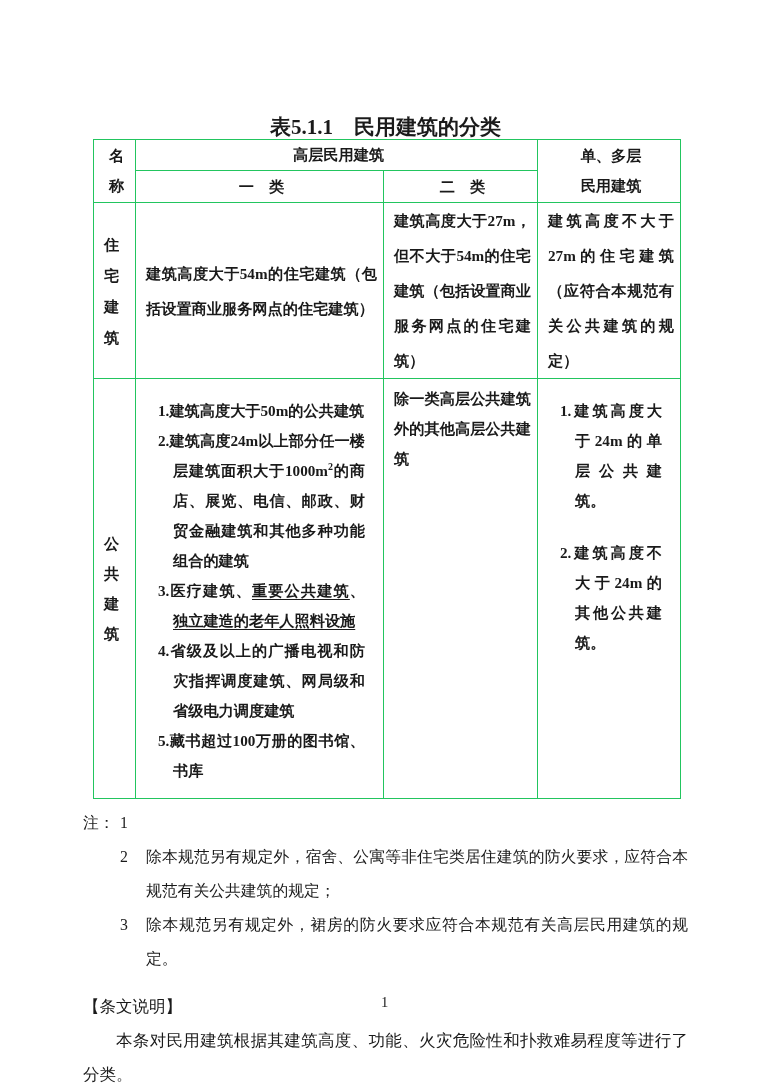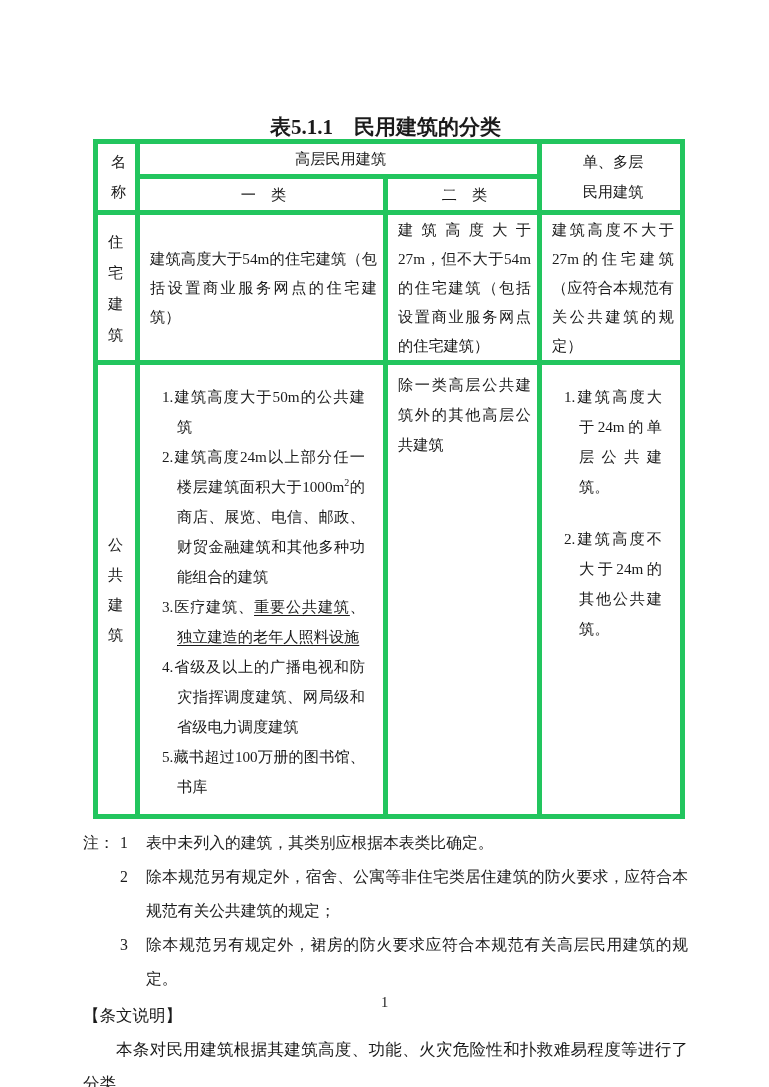--- a/index.html
+++ b/index.html
@@ -24,48 +24,49 @@
     text-align:center;
   }
   table.cls{
     border-collapse:collapse;
     margin-left:10px;
     width:587px;
     table-layout:fixed;
     font-size:15.2px;
   }
   table.cls td{
-    border:5px solid #22c55e;
+    border:1px solid #22c55e;
     padding:0 6px 0 10px;
     line-height:30px;
+    font-weight:bold;
   }
   td.hdr{text-align:center;vertical-align:middle;padding:0 2px;}
   td.name-cell{text-align:left;vertical-align:middle;padding:0 2px;line-height:31px;}
   .pre{white-space:pre-line;}
   tr.hrow1 td{height:30px;}
   tr.hrow2 td{height:31px;}
-  tr.row-res td{height:145px;line-height:29px;vertical-align:middle;}
+  tr.row-res td{height:145px;line-height:35px;vertical-align:middle;}
   tr.row-res td.name-cell{line-height:31px;}
   tr.row-pub td{height:338px;vertical-align:top;padding-top:5px;}
   tr.row-pub td.name-cell{vertical-align:middle;padding-top:0;}
   .cell-text{text-align:justify;}
   ul.items{list-style:none;margin:12px;padding:0;}
   ul.items li{
     padding-left:15px;text-indent:-15px;
     text-align:justify;
   }
   ul.items-multi li + li{margin-top:22px;}
   .u{text-decoration:underline;text-underline-offset:3px;}
   sup{font-size:10px;line-height:0;}
   .notes{margin-top:7px;font-size:15.8px;line-height:34px;}
   .note-row{display:grid;grid-template-columns:37px 26px 1fr;}
   .note-row .note-label{grid-column:1;}
   .note-row .note-num{grid-column:2;}
   .note-row .note-text{grid-column:3;text-align:justify;}
-  .explain-header{font-size:16.5px;line-height:34px;margin-top:3px;}
+  .explain-header{font-size:16.5px;line-height:34px;margin-top:14px;}
   .explain-text{margin:0;font-size:16.5px;line-height:34px;text-indent:2em;text-align:justify;}
   .page-number{
     position:absolute;left:0;top:994px;width:100%;
     text-align:center;font-size:14.5px;
   }
 </style>
 </head>
 <body>
 
 <div class="page">
@@ -127,21 +128,20 @@
           </ul>
         </td>
       </tr>
     </tbody>
       </table>
 
     <div class="notes">
       <div class="note-row">
         <span class="note-label">注：</span>
         <span class="note-num">1</span>
-        <span class="note-text">表中未列入的建筑，其类别应根据本表类比确定。</span>
       </div>
       <div class="note-row">
         <span class="note-label"></span>
         <span class="note-num">2</span>
         <span class="note-text">除本规范另有规定外，宿舍、公寓等非住宅类居住建筑的防火要求，应符合本规范有关公共建筑的规定；</span>
       </div>
       <div class="note-row">
         <span class="note-label"></span>
         <span class="note-num">3</span>
         <span class="note-text">除本规范另有规定外，裙房的防火要求应符合本规范有关高层民用建筑的规定。</span>

